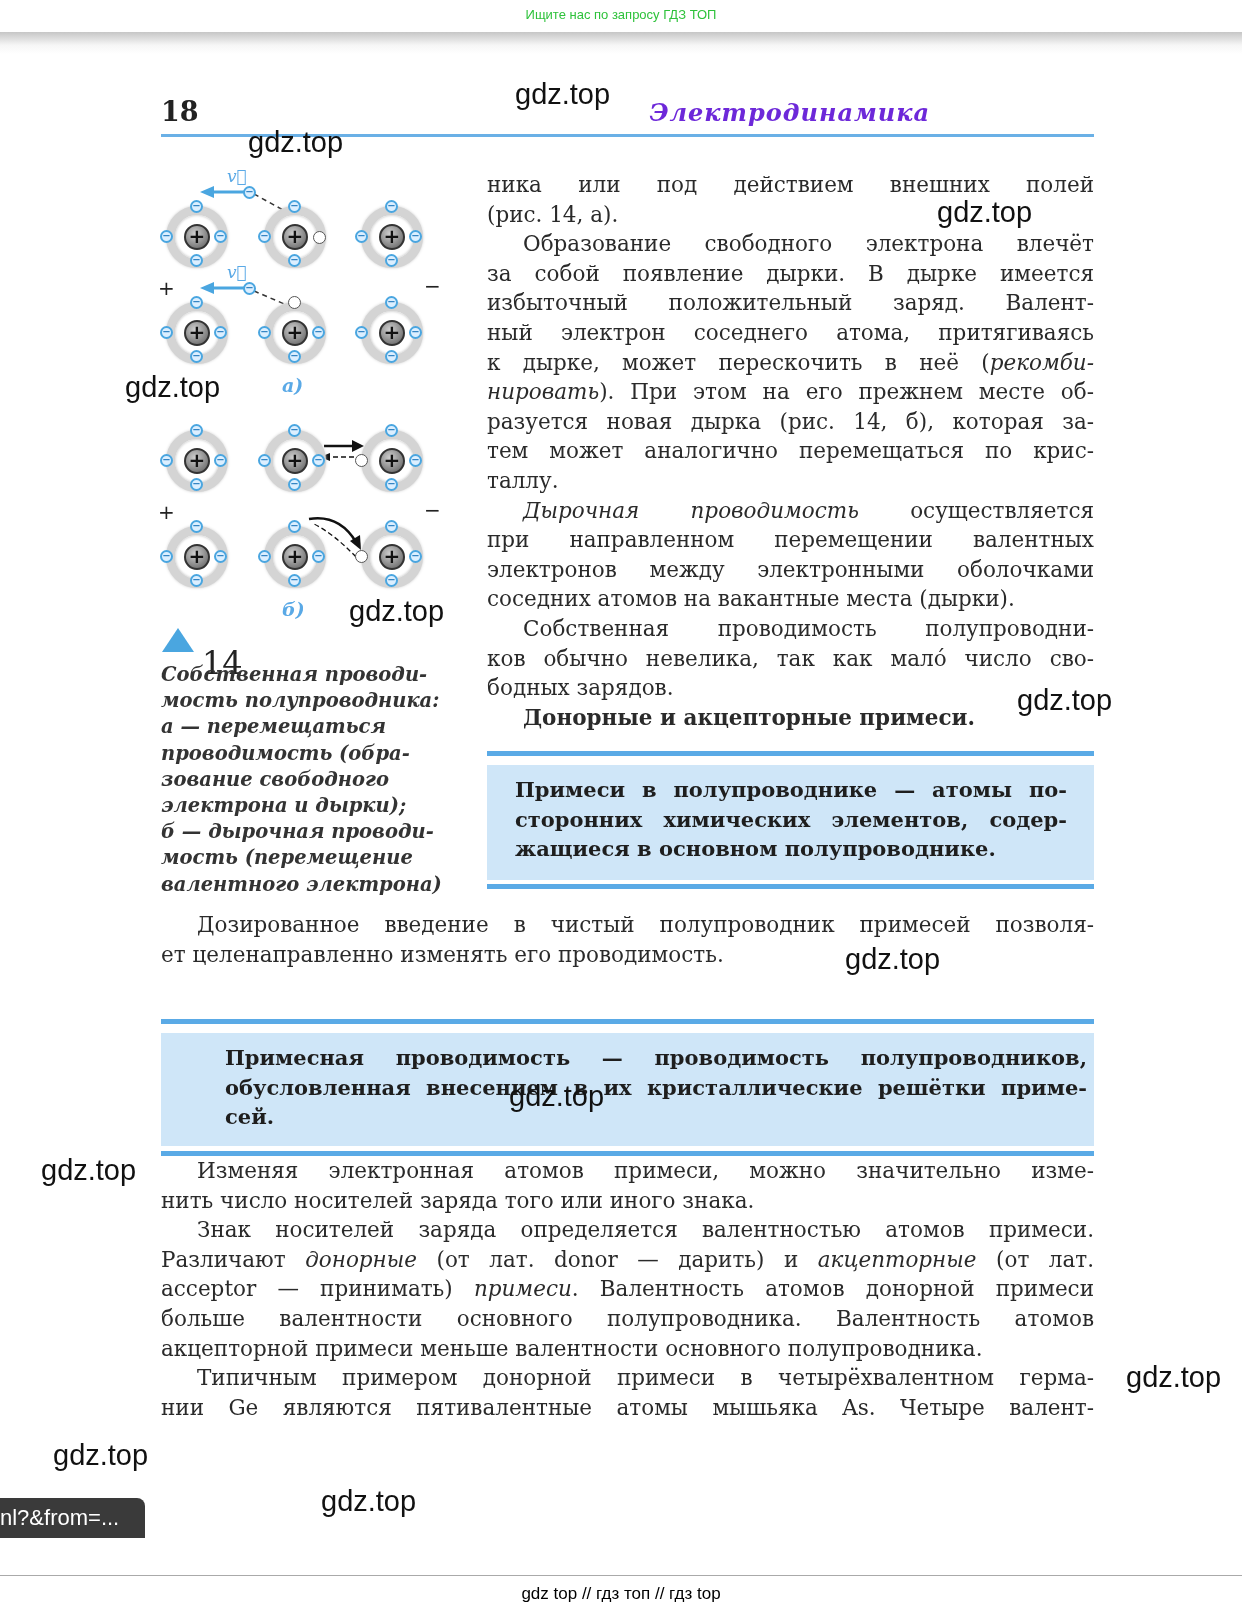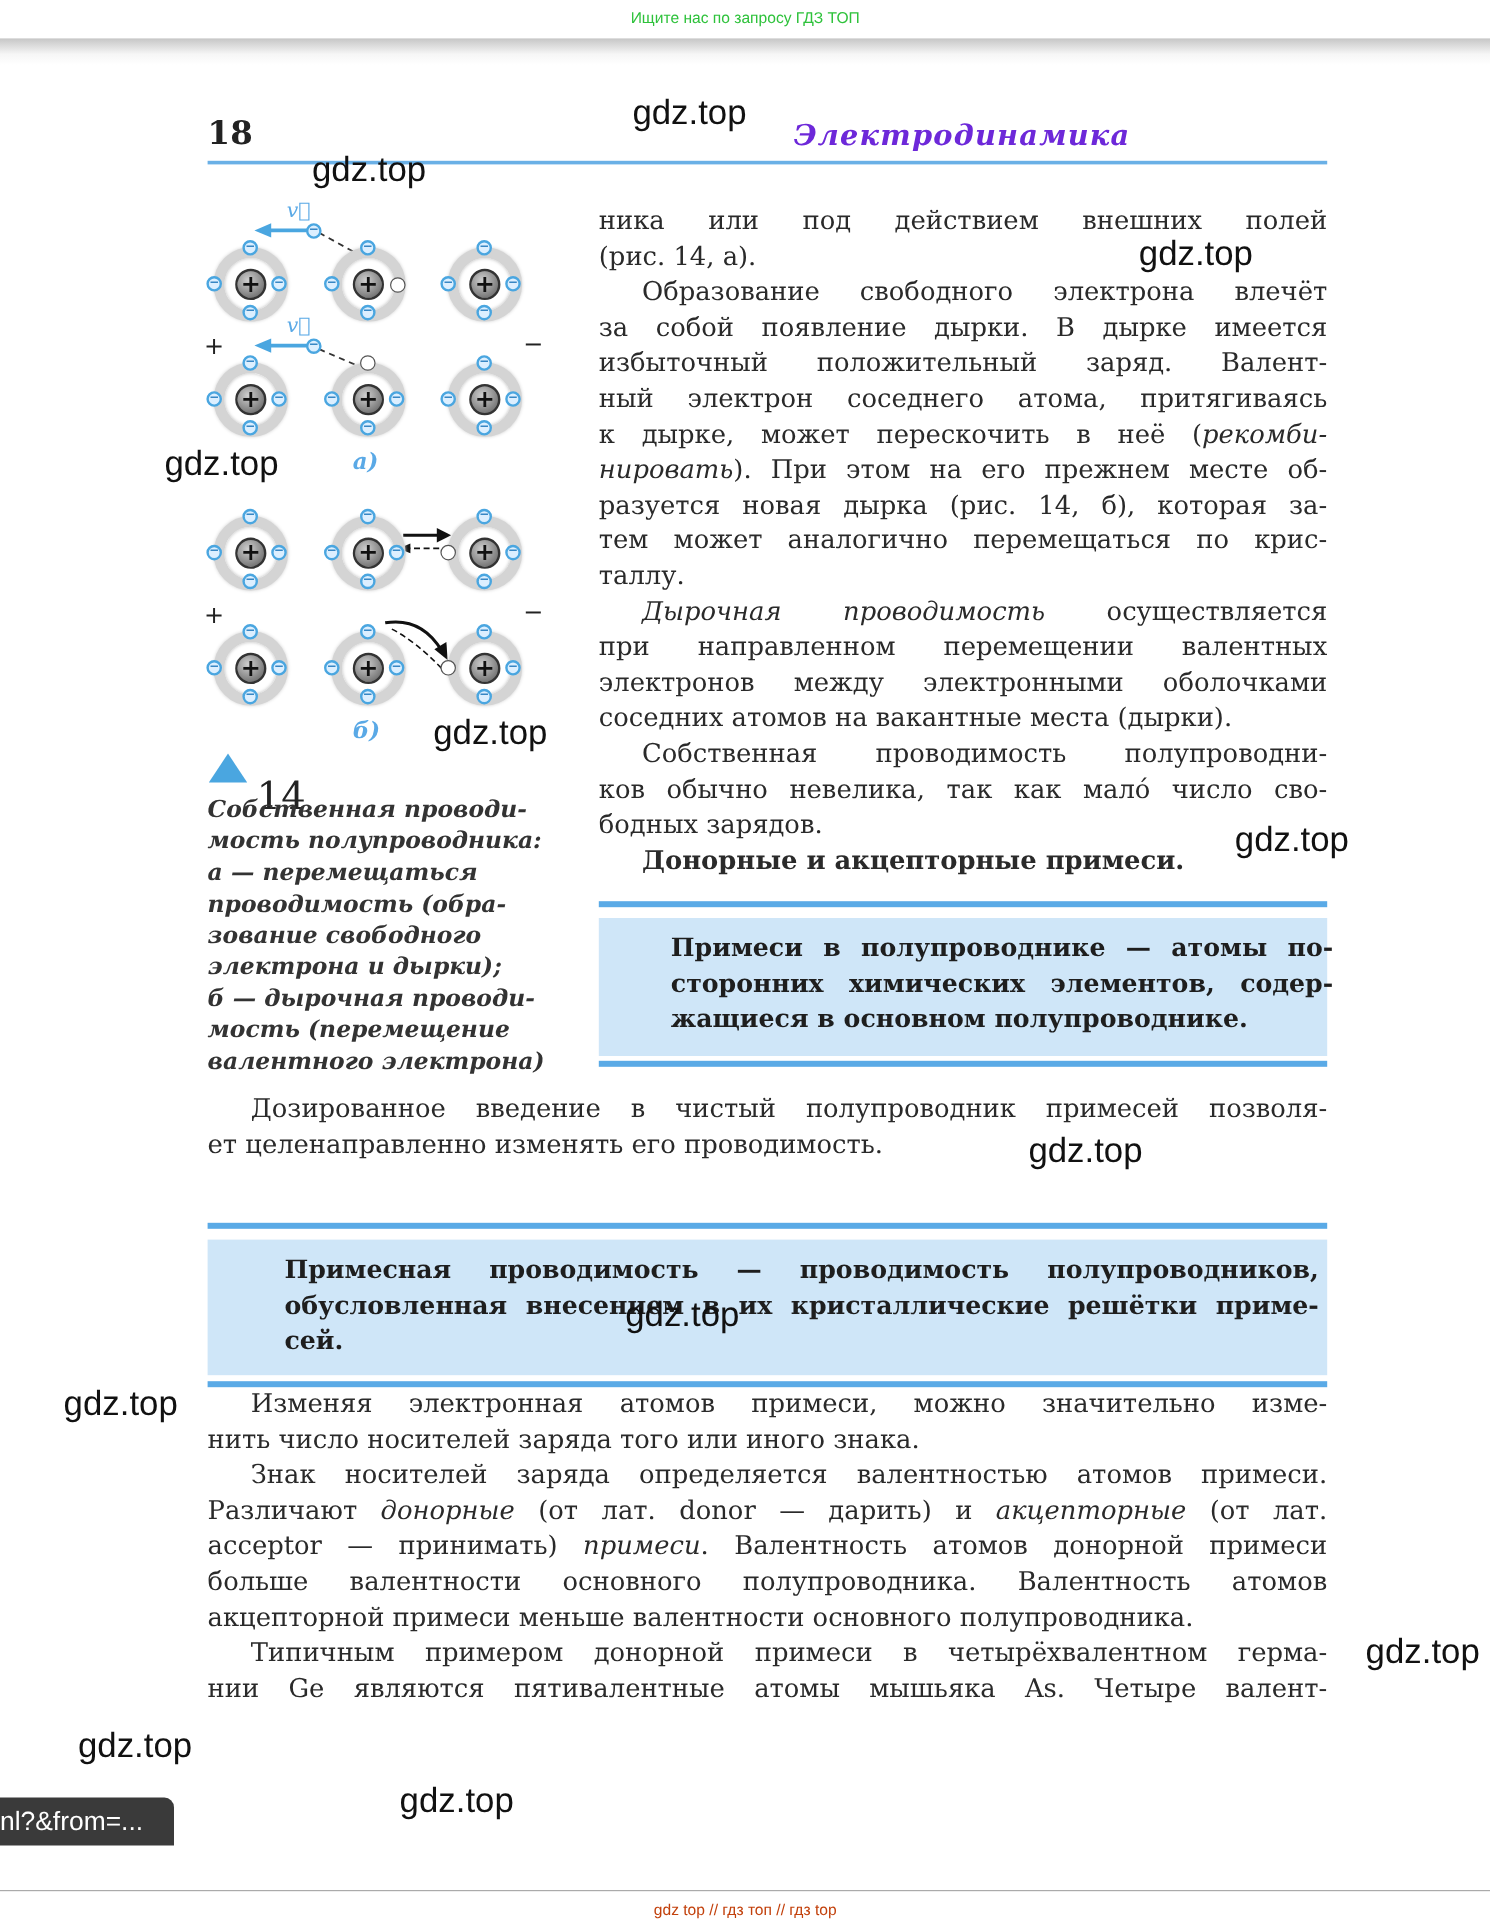--- a/index.html
+++ b/index.html
@@ -15,21 +15,21 @@
   }
   .topbar .promo {
     font-family: "Liberation Sans", sans-serif; font-size: 13px;
     color: #2ec23b; line-height: 30px; text-decoration: none;
   }
   .topshadow {
     position: absolute; left: 0; top: 32px; width: 1242px; height: 22px;
     background: linear-gradient(#c6c6c6, #f6f6f6 60%, #ffffff);
   }
   .page {
-    position: absolute; left: 16px; top: 54px; width: 1078px; height: 1520px;
+    position: absolute; left: 4px; top: 54px; width: 1078px; height: 1520px;
   }
   .abs { position: absolute; }
 
   .page-number {
     left: 157px; top: 42px; font-size: 27px; font-weight: bold; color: #222;
     font-family: "DejaVu Serif", serif;
   }
   .running-head {
     right: 152px; top: 44px; font-size: 24px; font-weight: bold; font-style: italic;
     letter-spacing: 1px; color: #6d28d9;
@@ -118,21 +118,21 @@
     position: absolute; left: -4px; top: 1498px; width: 145px; height: 40px;
     background: #3a3a3a; border-radius: 0 8px 0 0;
     color: #fff; font-family: "Liberation Sans", sans-serif; font-size: 22px; line-height: 40px;
     padding-left: 4px; white-space: nowrap; overflow: hidden;
   }
   .bottom-rule {
     position: absolute; left: 0; top: 1575px; width: 1242px; height: 1px; background: #aaa;
   }
   .footer {
     position: absolute; left: 0; top: 1584px; width: 1242px; text-align: center;
-    font-family: "Liberation Sans", sans-serif; font-size: 13px; color: #c2410c;
+    font-family: "Liberation Sans", sans-serif; font-size: 17px; color: #000000;
   }
 </style>
 </head>
 <body>
 
 <div class="topbar">
   <a class="promo">Ищите нас по запросу ГДЗ ТОП</a>
 </div>
 <div class="topshadow"></div>
 
@@ -295,21 +295,21 @@
     <span class="ln">электронов между электронными оболочками</span>
     <span class="ln last">соседних атомов на вакантные места (дырки).</span>
     <span class="ln ind">Собственная проводимость полупроводни-</span>
     <span class="ln">ков обычно невелика, так как мало́ число сво-</span>
     <span class="ln last">бодных зарядов.</span>
     <span class="ln last ind bold">Донорные и акцепторные примеси.</span>
   </div>
 
   <div class="defbox-rule" style="left:483px;top:697px;width:607px;"></div>
   <div class="defbox" style="left:483px;top:711px;width:607px;height:115px;"></div>
-  <div class="deftext" style="left:511px;top:721px;width:552px;margin-left:32px;">
+  <div class="deftext" style="left:511px;top:721px;width:552px;">
     <span class="ln">Примеси в полупроводнике — атомы по-</span>
     <span class="ln">сторонних химических элементов, содер-</span>
     <span class="ln last">жащиеся в основном полупроводнике.</span>
   </div>
   <div class="defbox-rule" style="left:483px;top:830px;width:607px;"></div>
 
   <div class="abs full" style="top:856px;">
     <span class="ln ind">Дозированное введение в чистый полупроводник примесей позволя-</span>
     <span class="ln last">ет целенаправленно изменять его проводимость.</span>
   </div>

